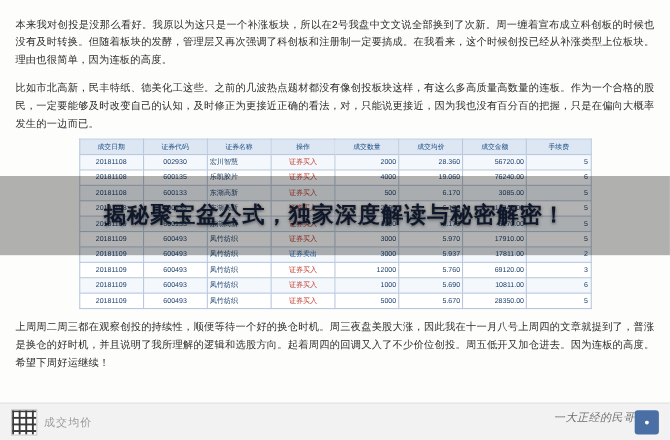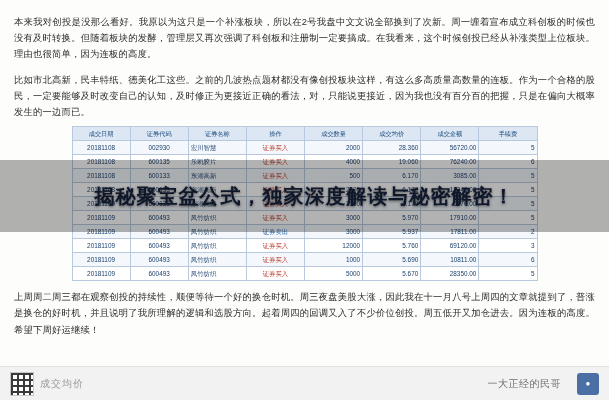--- a/index.html
+++ b/index.html
@@ -112,22 +112,23 @@
     align-items: center;
     gap: 6px;
   }
   .watermark {
     font-size: 10px;
     color: #9a9a9a;
     letter-spacing: 1px;
   }
   .footer-right {
     display: flex;
-    align-items: center;
-    gap: 16px;
+    align-items: flex-start;
+    gap: 0;
+    font-style: italic;
   }
   .account-name {
     font-size: 10px;
     color: #6f6f6f;
     letter-spacing: 0.5px;
   }
   .qr {
     width: 24px;
     height: 24px;
     background:

